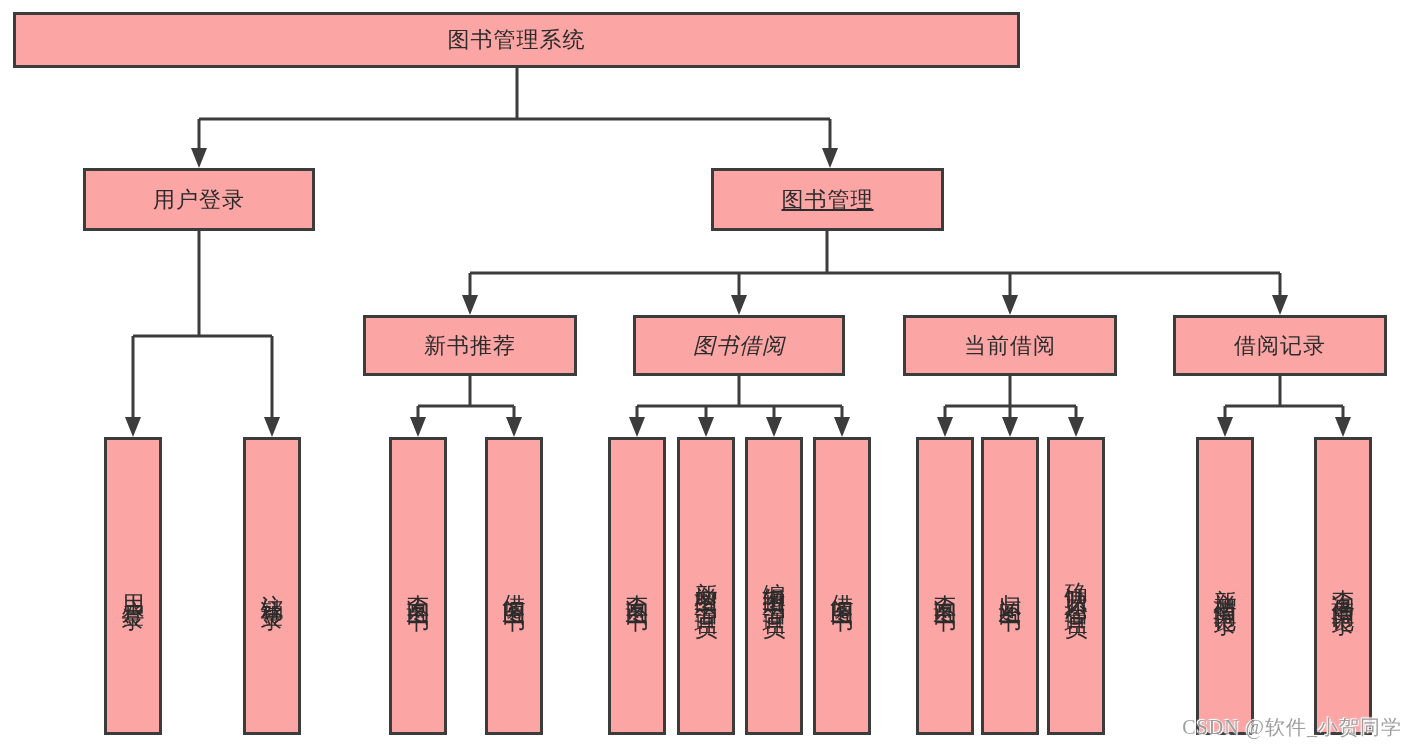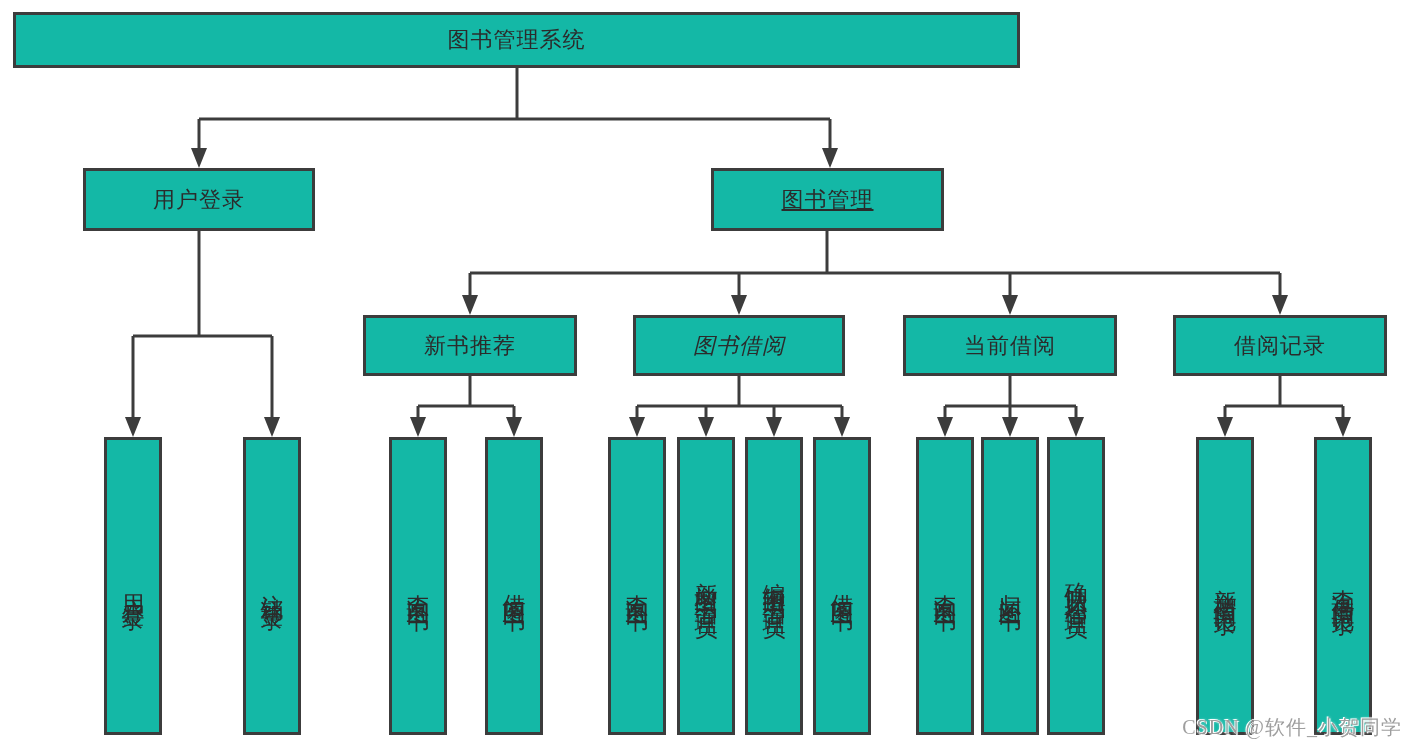--- a/index.html
+++ b/index.html
@@ -19,21 +19,21 @@
     position: absolute;
     left: 0;
     top: 0;
     width: 1405px;
     height: 747px;
   }
   .node {
     position: absolute;
     box-sizing: border-box;
     border: 3px solid #3c3c3c;
-    background: #14b8a6;
+    background: #fca5a5;
     color: #2b2b2b;
     display: grid;
     place-items: center;
     text-align: center;
   }
   .hnode {
     font-size: 22px;
     letter-spacing: 1px;
   }
   .vnode {

